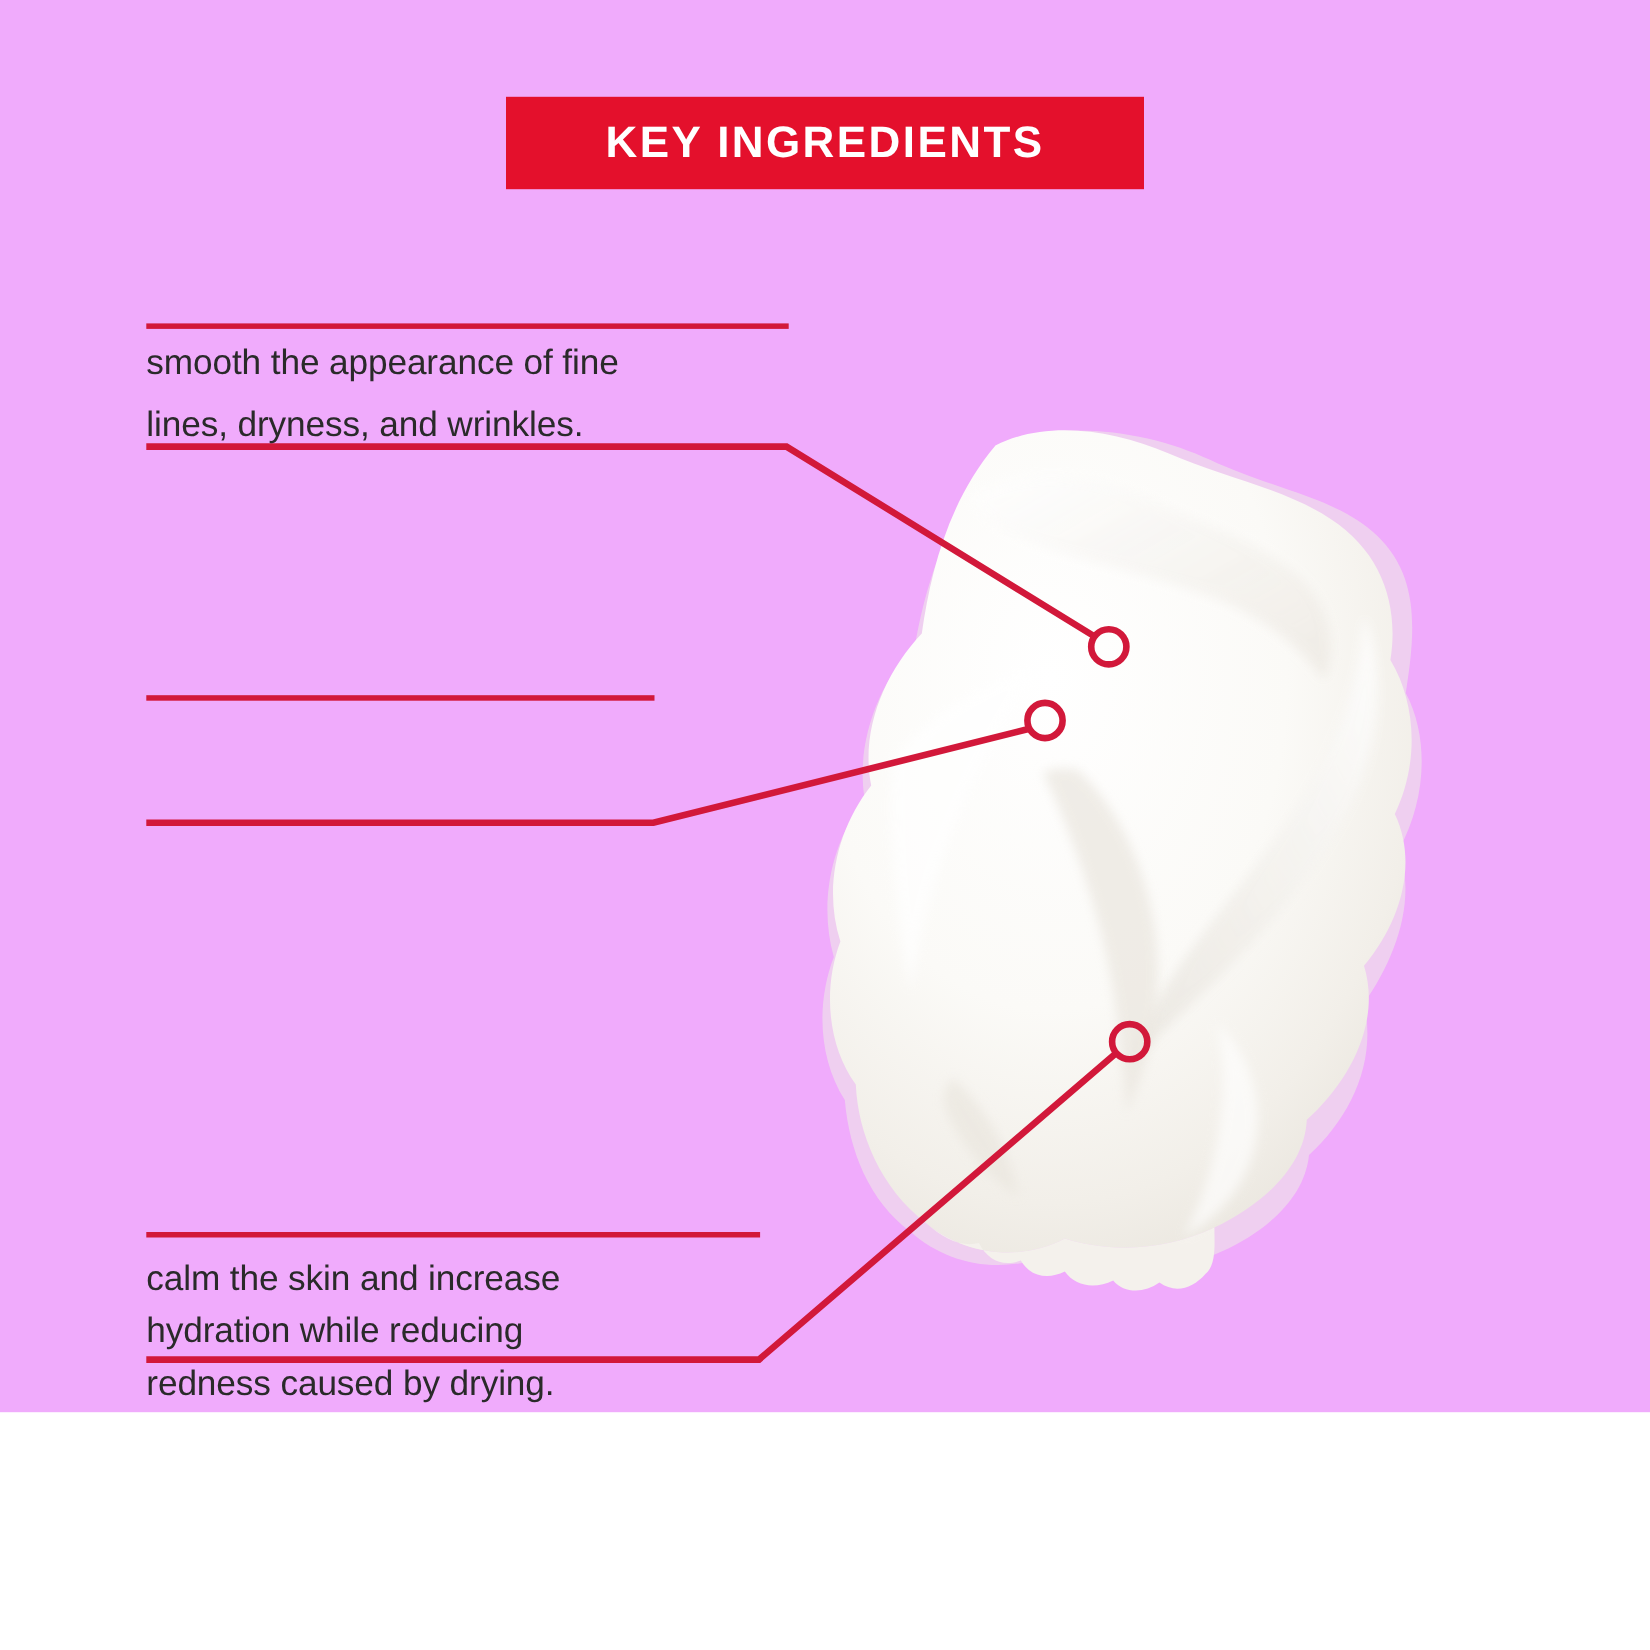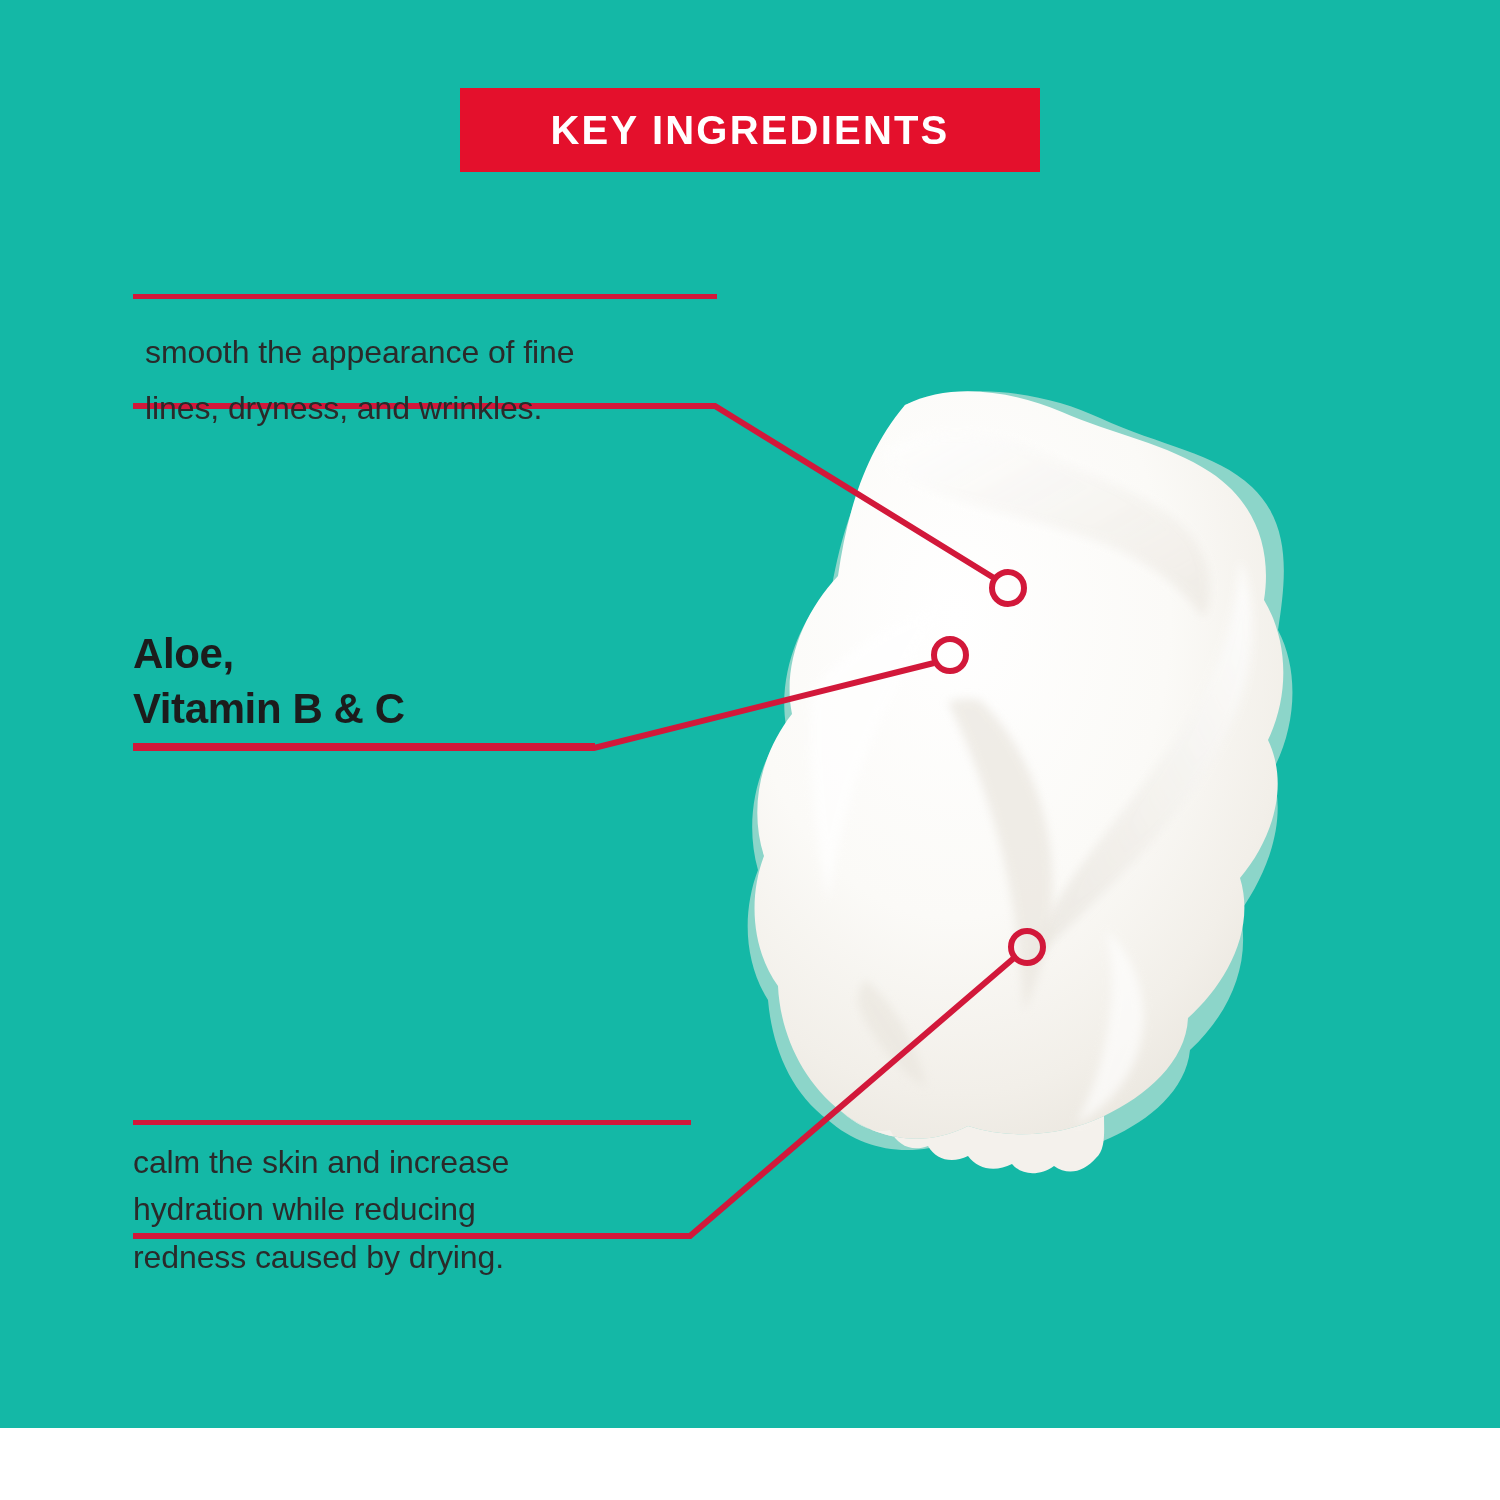--- a/index.html
+++ b/index.html
@@ -3,22 +3,22 @@
 <meta charset="utf-8">
 <style>
   html, body {
     margin: 0;
     padding: 0;
     background: #ffffff;
   }
   #page {
     position: relative;
     width: 1500px;
-    height: 1428px;
-    background: #14b8a6;
+    height: 1284px;
+    background: #f0abfc;
     overflow: hidden;
     font-family: "Liberation Sans", sans-serif;
     -webkit-font-smoothing: antialiased;
   }
 
   
   #header-banner {
     position: absolute;
     left: 460px;
     top: 88px;
@@ -64,21 +64,21 @@
     font-size: 32px;
     color: #2a2a2a;
     white-space: pre-line;
     margin: 0;
     letter-spacing: -0.1px;
   }
 
   
   #block-1 { top: 288px; }
   #block-1 .heading-rule { width: 584px; }
-  #block-1 .ingredient-body { line-height: 1.75; padding-top: 25px; margin-left: 12px; }
+  #block-1 .ingredient-body { line-height: 1.75; padding-top: 2px; }
 
   #block-2 { top: 626px; }
   #block-2 .heading-rule { width: 462px; }
   #block-2 .ingredient-body { line-height: 1.48; padding-top: 12px; }
 
   #block-3 { top: 1114px; }
   #block-3 .heading-rule { width: 558px; }
   #block-3 .ingredient-body { line-height: 1.48; padding-top: 14px; }
 
   
@@ -194,22 +194,20 @@
     </g>
   </svg>
 
   <div id="block-1" class="ingredient-block">
     <div class="heading-rule"></div>
     <div class="ingredient-body">smooth the appearance of fine
 lines, dryness, and wrinkles.</div>
   </div>
 
   <div id="block-2" class="ingredient-block">
-    <div class="ingredient-heading">Aloe,
-Vitamin B &amp; C</div>
     <div class="heading-rule"></div>
   </div>
 
   <div id="block-3" class="ingredient-block">
     <div class="heading-rule"></div>
     <div class="ingredient-body">calm the skin and increase
 hydration while reducing
 redness caused by drying.</div>
   </div>
 

